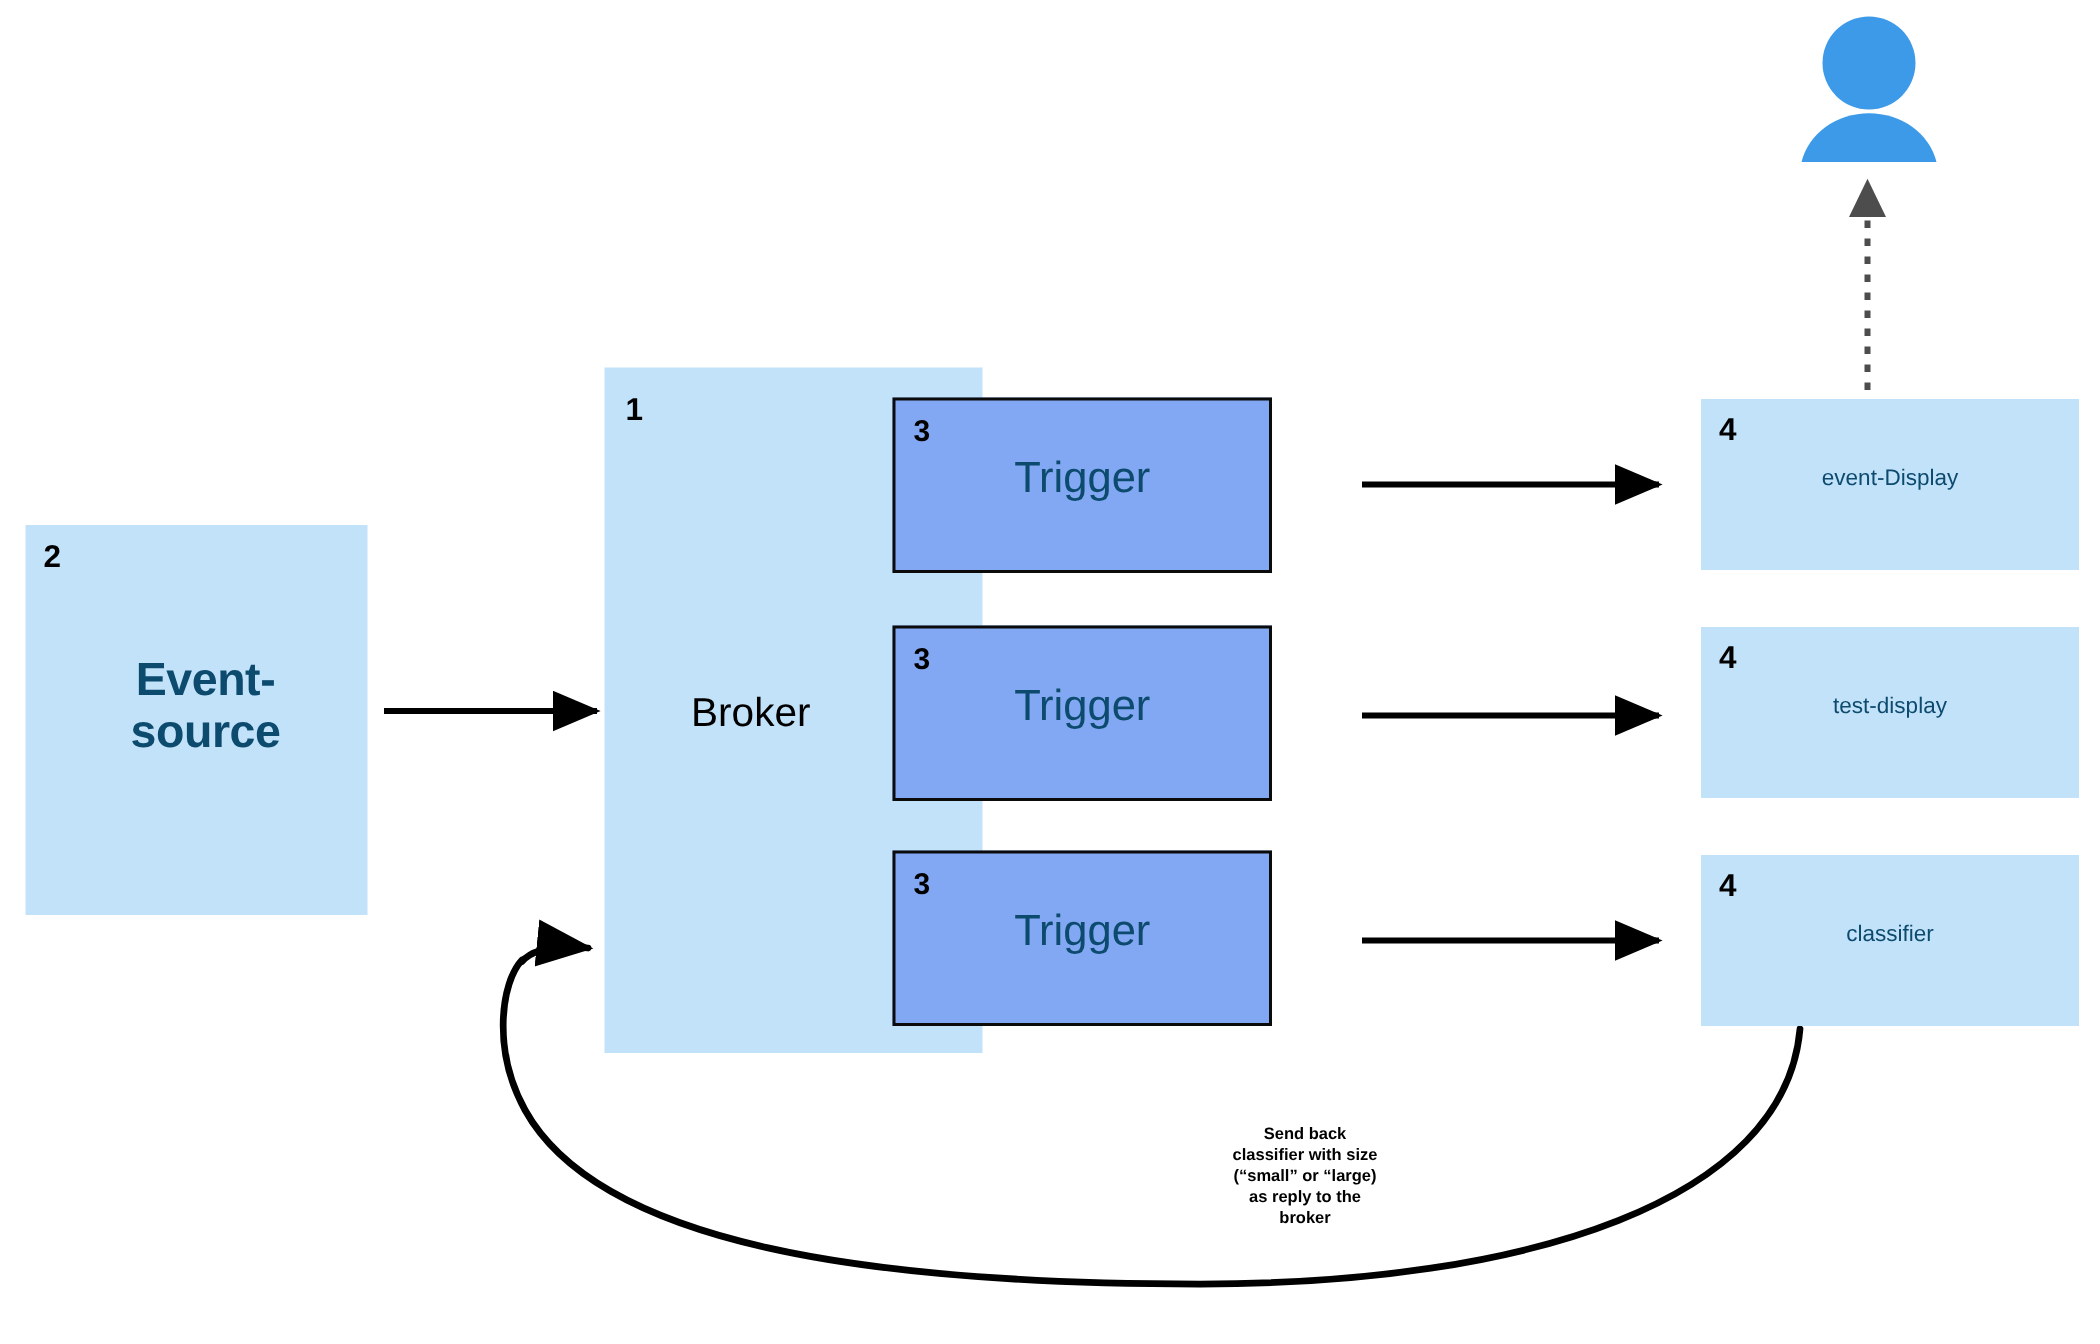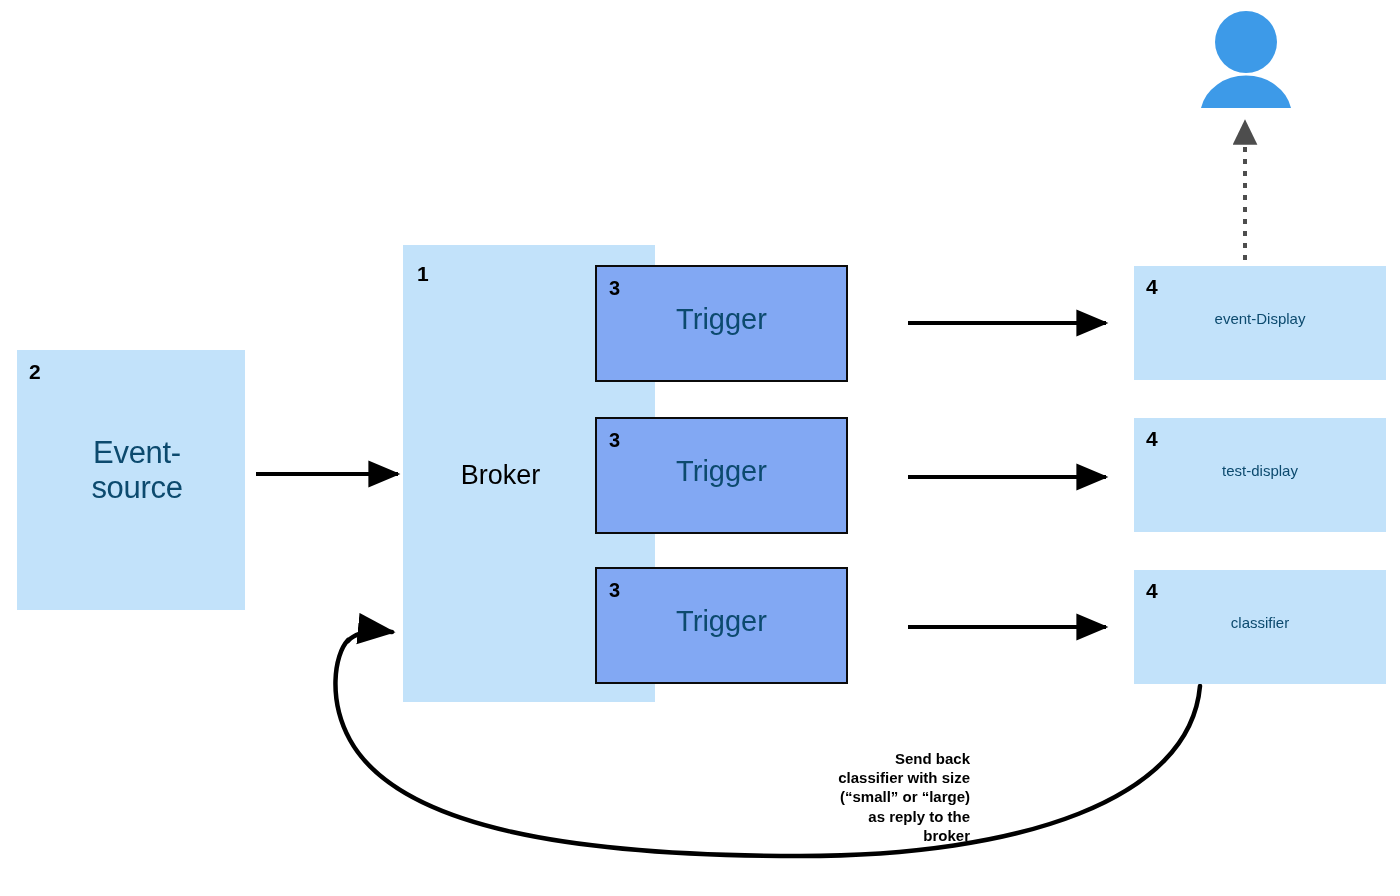--- a/index.html
+++ b/index.html
@@ -44,21 +44,21 @@
     color: #0c4a6e;
     line-height: 1.12;
     white-space: pre-line;
   }
   
   #event-source-box { left: 17px; top: 350px; width: 228px; height: 260px; }
   #event-source-box .box-num { left: 12px; top: 11px; font-size: 21px; }
   #event-source-box .box-label {
     top: 86px;
     font-size: 31px;
-    font-weight: 400;
+    font-weight: 700;
     letter-spacing: -0.3px;
     margin-left: 12px;
   }
   
   #broker-box { left: 403px; top: 245px; width: 252px; height: 457px; }
   #broker-box .box-num { left: 14px; top: 18px; font-size: 21px; }
   
   .trigger { width: 253px; height: 117px; left: 595px; }
   .trigger .box-num { left: 12px; top: 11px; font-size: 20px; }
   .trigger .box-label {
@@ -82,22 +82,22 @@
     width: 1400px;
     height: 896px;
     pointer-events: none;
   }
   
   #return-caption {
     position: absolute;
     left: 770px;
     top: 749px;
     width: 200px;
-    text-align: right;
-    font-size: 15px;
+    text-align: center;
+    font-size: 11px;
     font-weight: bold;
     line-height: 1.28;
     color: #000000;
     white-space: pre-line;
   }
 </style>
 </head>
 <body>
 
 <div id="canvas">

